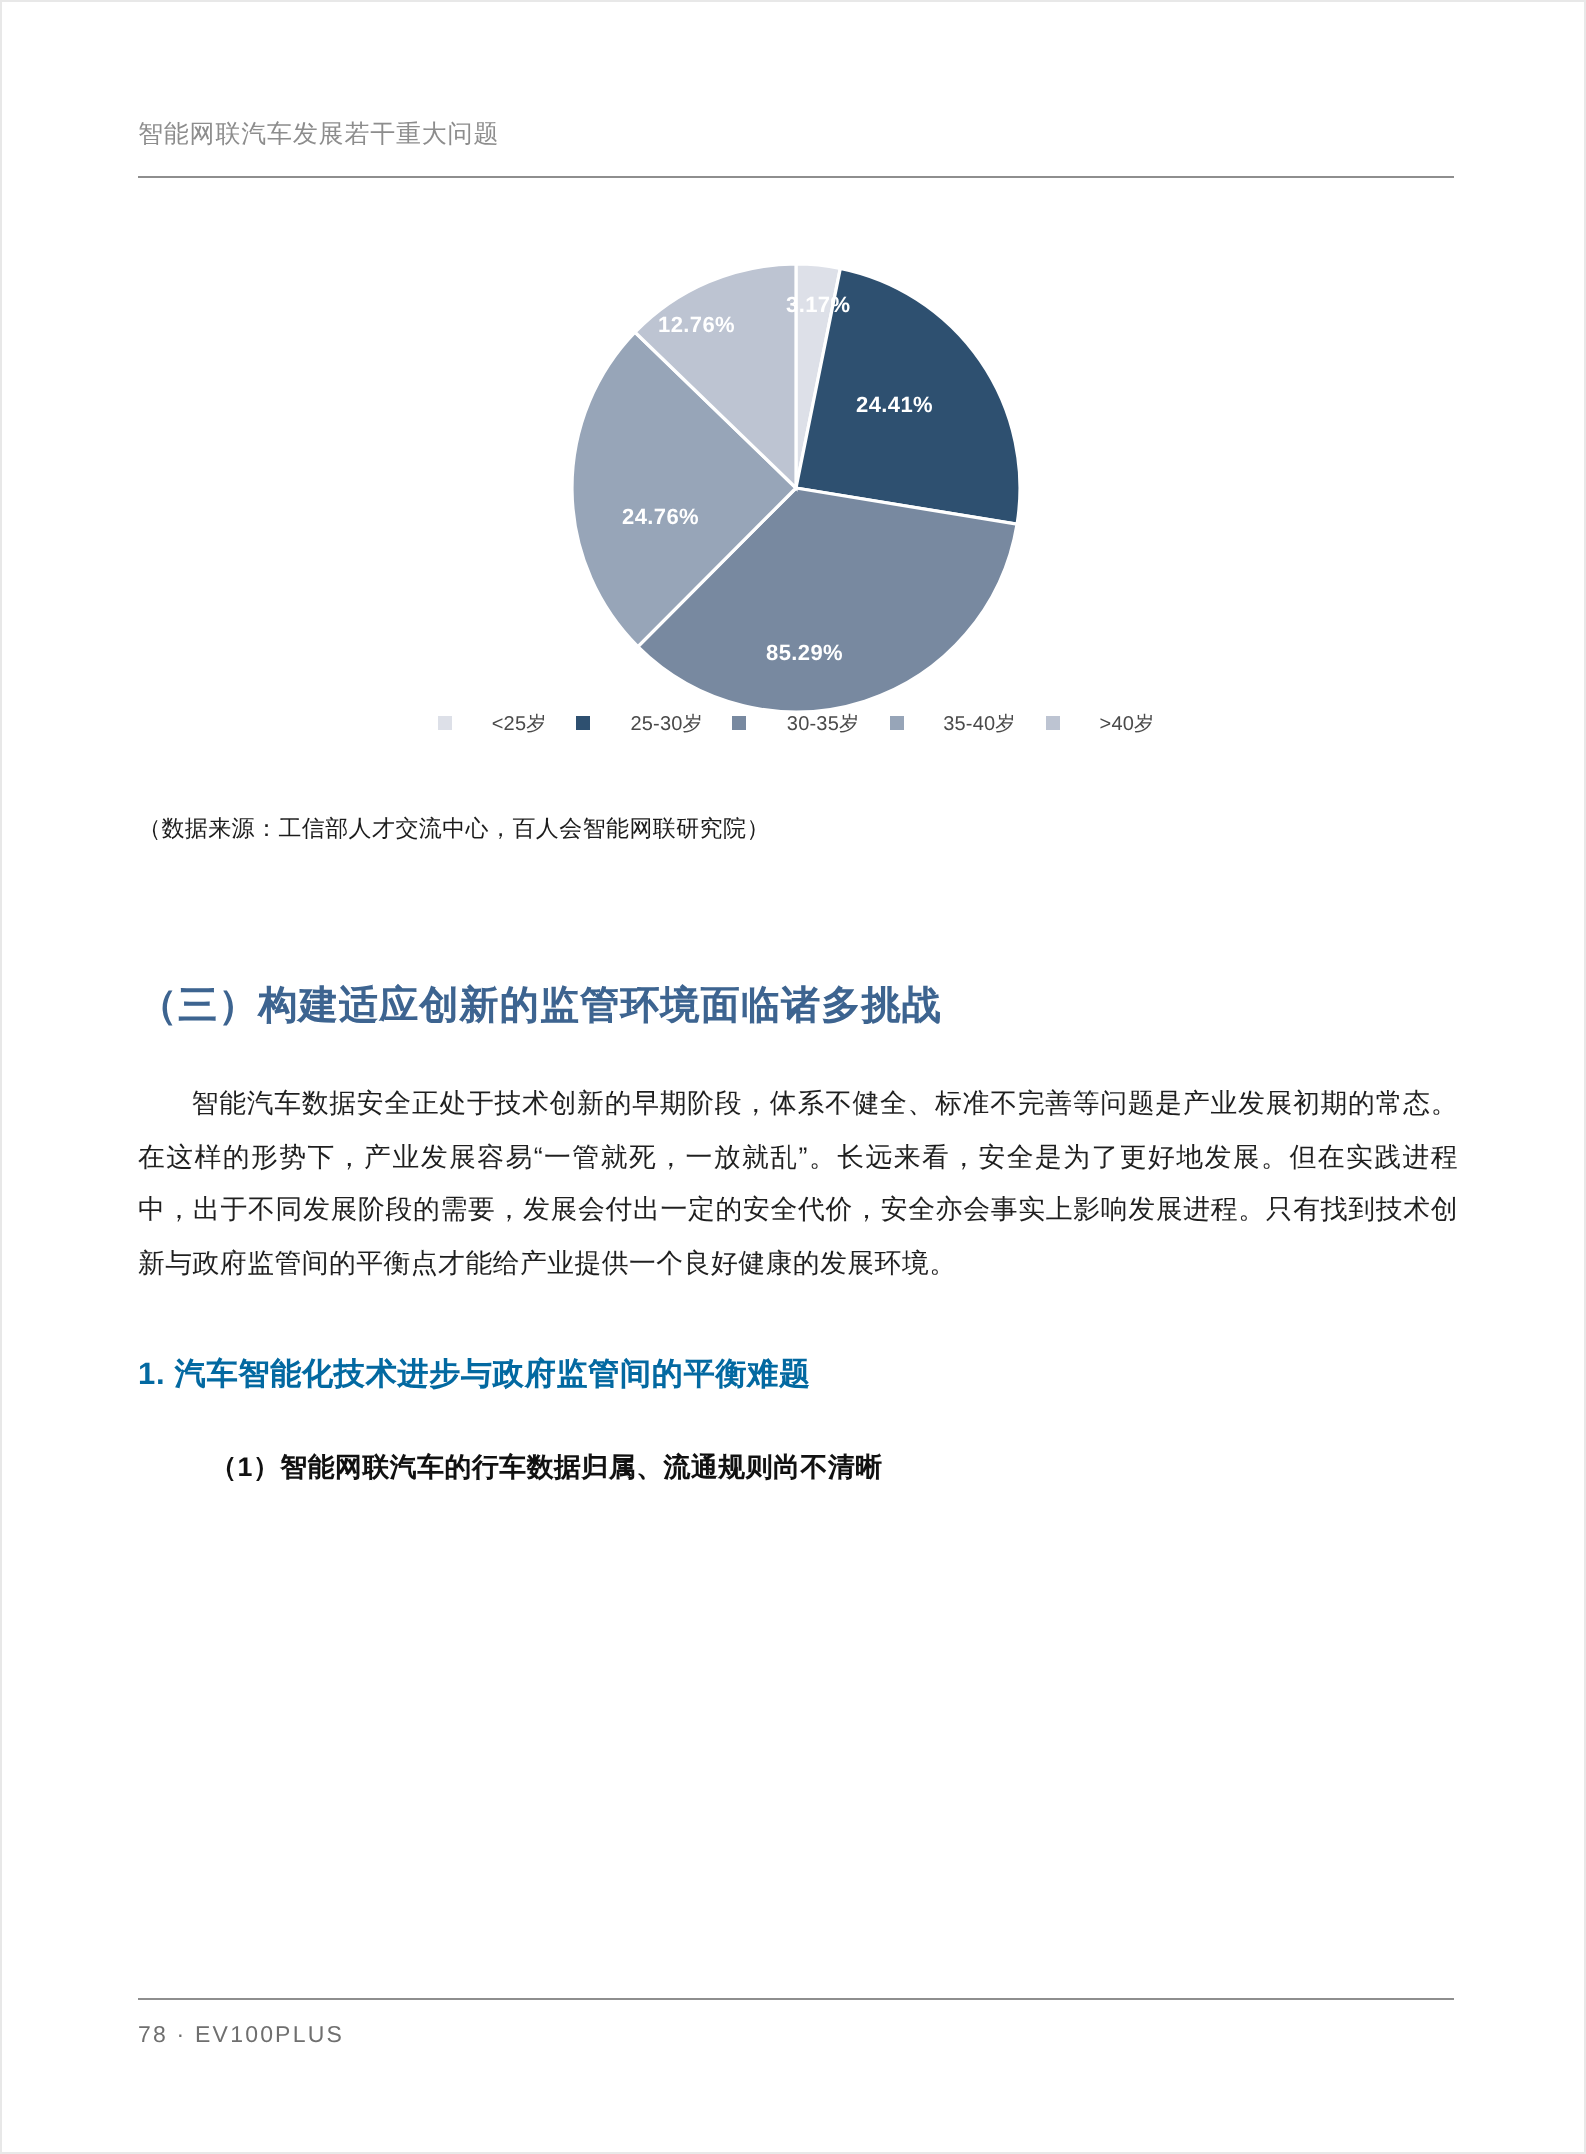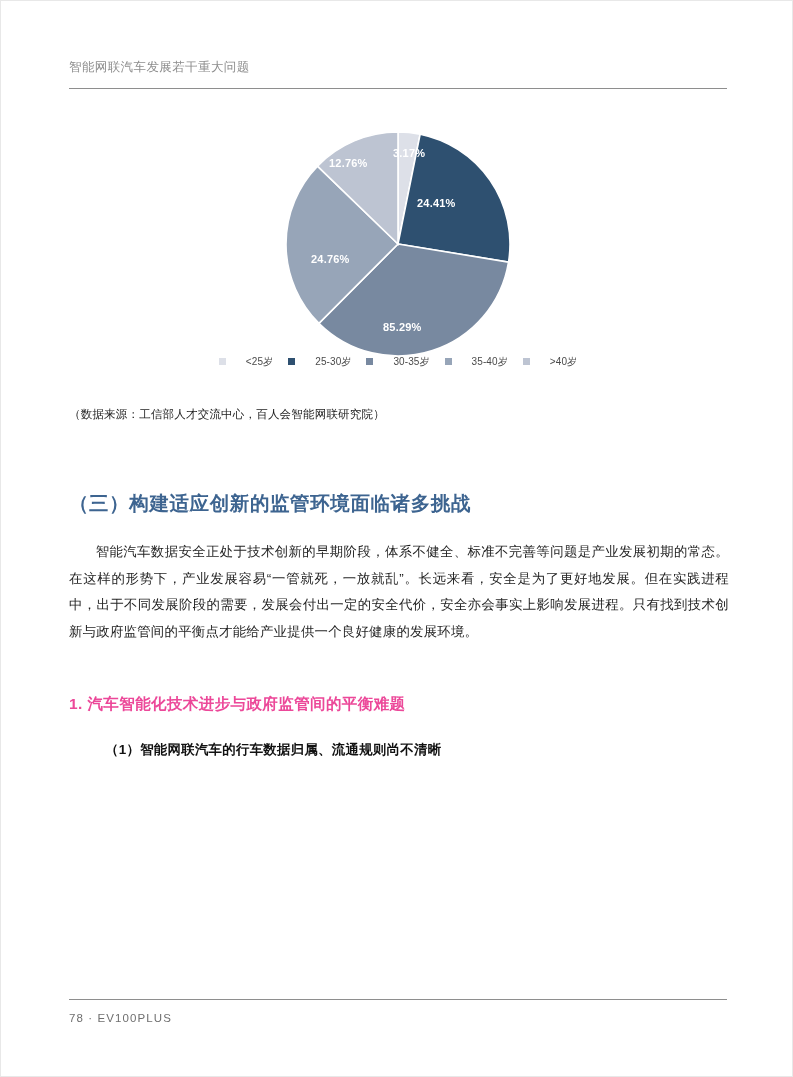--- a/index.html
+++ b/index.html
@@ -127,24 +127,24 @@
     margin-top: 22px;
     font-size: 13.4px;
     color: #1f1f1f;
     line-height: 2.0;
     text-align: justify;
     text-justify: inter-ideograph;
     letter-spacing: 0.25px;
     text-indent: 2em;
   }
   .h3-blue {
-    margin-top: 46px;
+    margin-top: 30px;
     font-size: 15.5px;
     font-weight: bold;
-    color: #ec4899;
+    color: #0369a1;
     letter-spacing: 0.4px;
     line-height: 1.5;
   }
   .h4-sub {
     margin-top: 24px;
     margin-left: 36px;
     font-size: 13.4px;
     font-weight: bold;
     color: #111111;
     letter-spacing: 0.3px;
@@ -194,21 +194,21 @@
           <svg viewBox="0 0 226 226">
             <g id="pie-slices">
                 <path d="M 113 113 L 113 1 A 112 112 0 0 1 135.16280297170718 3.2147087974108928 Z" fill="#dde0e8" stroke="#ffffff" stroke-width="1.6"></path>
                 <path d="M 113 113 L 135.16280297170718 3.2147087974108928 A 112 112 0 0 1 223.52849413988156 131.0956343677188 Z" fill="#2e5070" stroke="#ffffff" stroke-width="1.6"></path>
                 <path d="M 113 113 L 223.52849413988156 131.0956343677188 A 112 112 0 0 1 33.92232116420874 192.31406375885334 Z" fill="#7889a0" stroke="#ffffff" stroke-width="1.6"></path>
                 <path d="M 113 113 L 33.92232116420874 192.31406375885334 A 112 112 0 0 1 32.514652770272605 35.11477109675923 Z" fill="#97a5b8" stroke="#ffffff" stroke-width="1.6"></path>
                 <path d="M 113 113 L 32.514652770272605 35.11477109675923 A 112 112 0 0 1 112.99999999999999 1 Z" fill="#bdc4d2" stroke="#ffffff" stroke-width="1.6"></path>
               </g>
           </svg>
           <span class="slice-label" style="left:108px; top:16px;">3.17%</span>
-          <span class="slice-label" style="left:132px; top:66px;">24.41%</span>
+          <span class="slice-label" style="left:143px; top:66px;">24.41%</span>
           <span class="slice-label" style="left:98px; top:190px;">85.29%</span>
           <span class="slice-label" style="left:6px; top:122px;margin-left:20px;">24.76%</span>
           <span class="slice-label" style="left:44px; top:26px;text-align:center;">12.76%</span>
         </div>
 
         <div class="legend" id="pie-legend">
             <div class="legend-item">
               <span class="legend-swatch" style="background: rgb(221, 224, 232);"></span>
               <span>&lt;25岁</span>
             </div>

